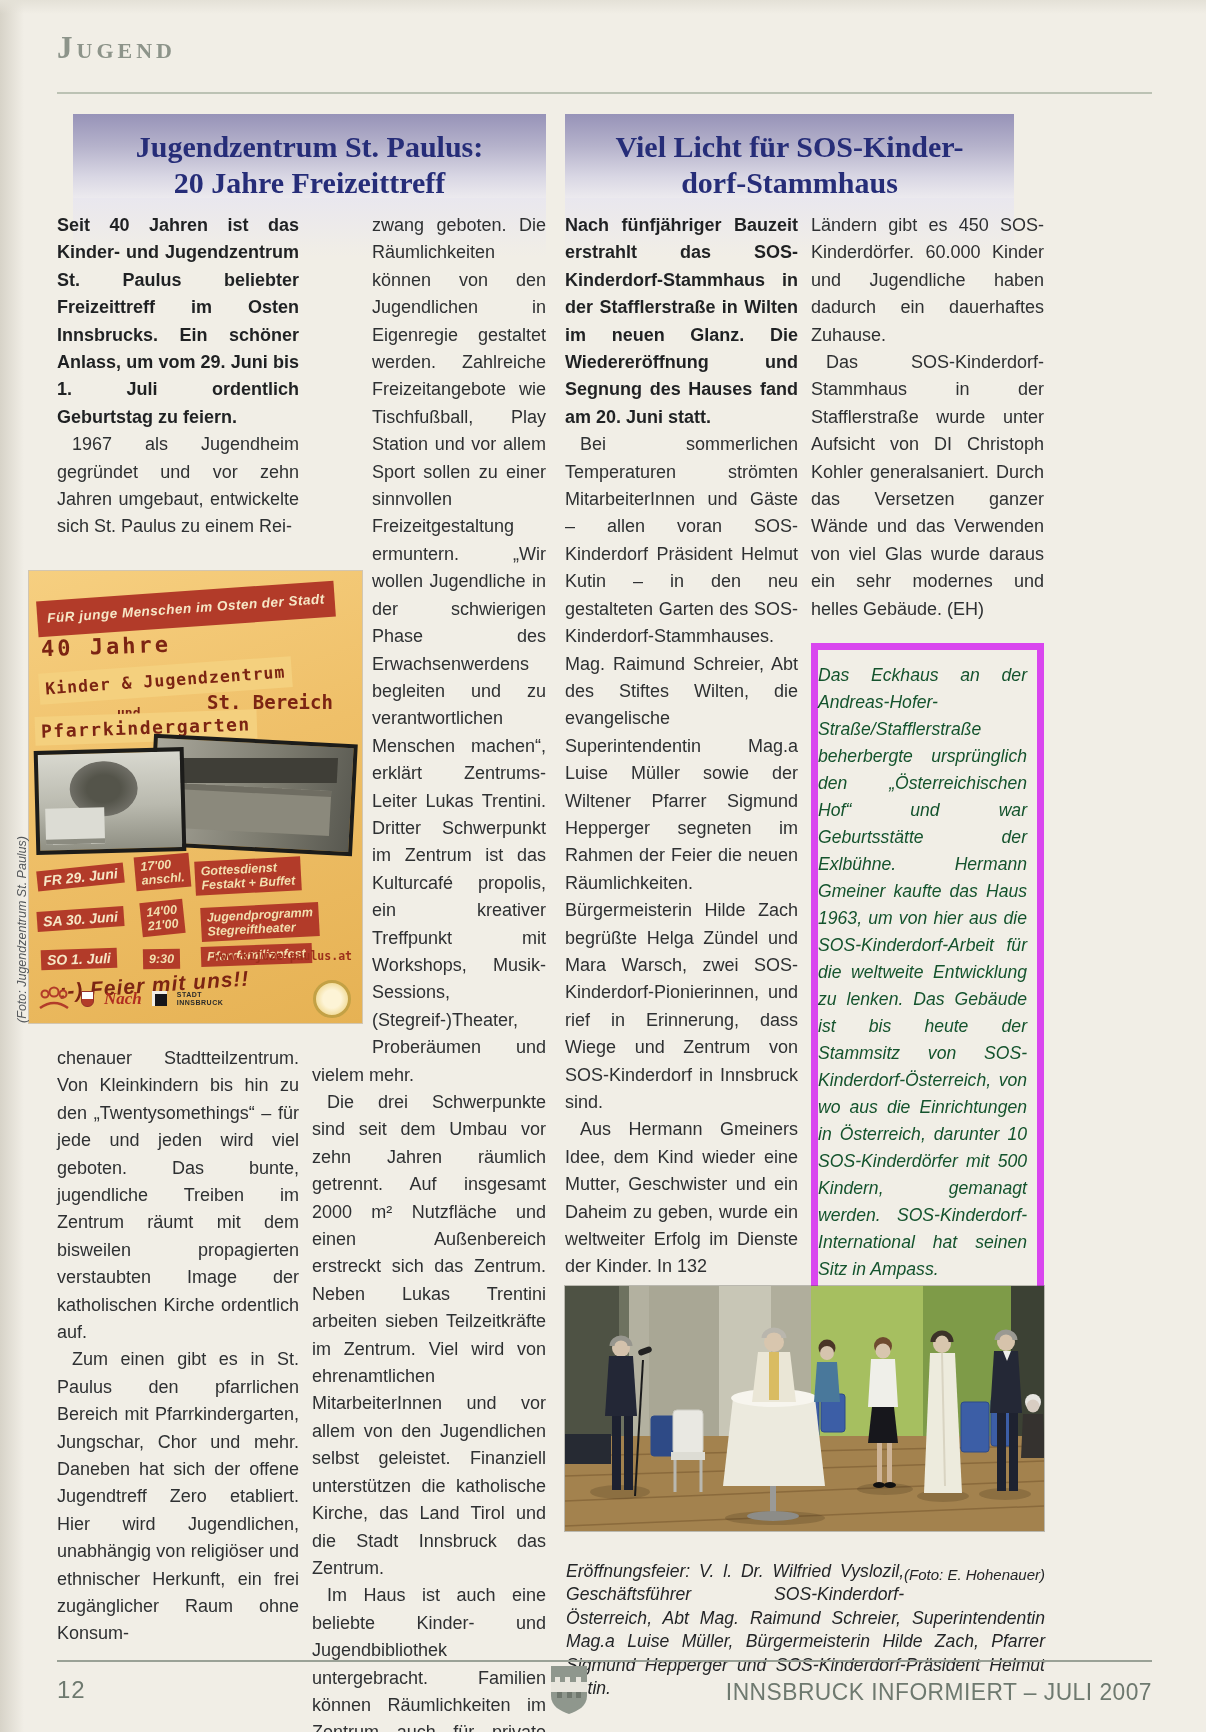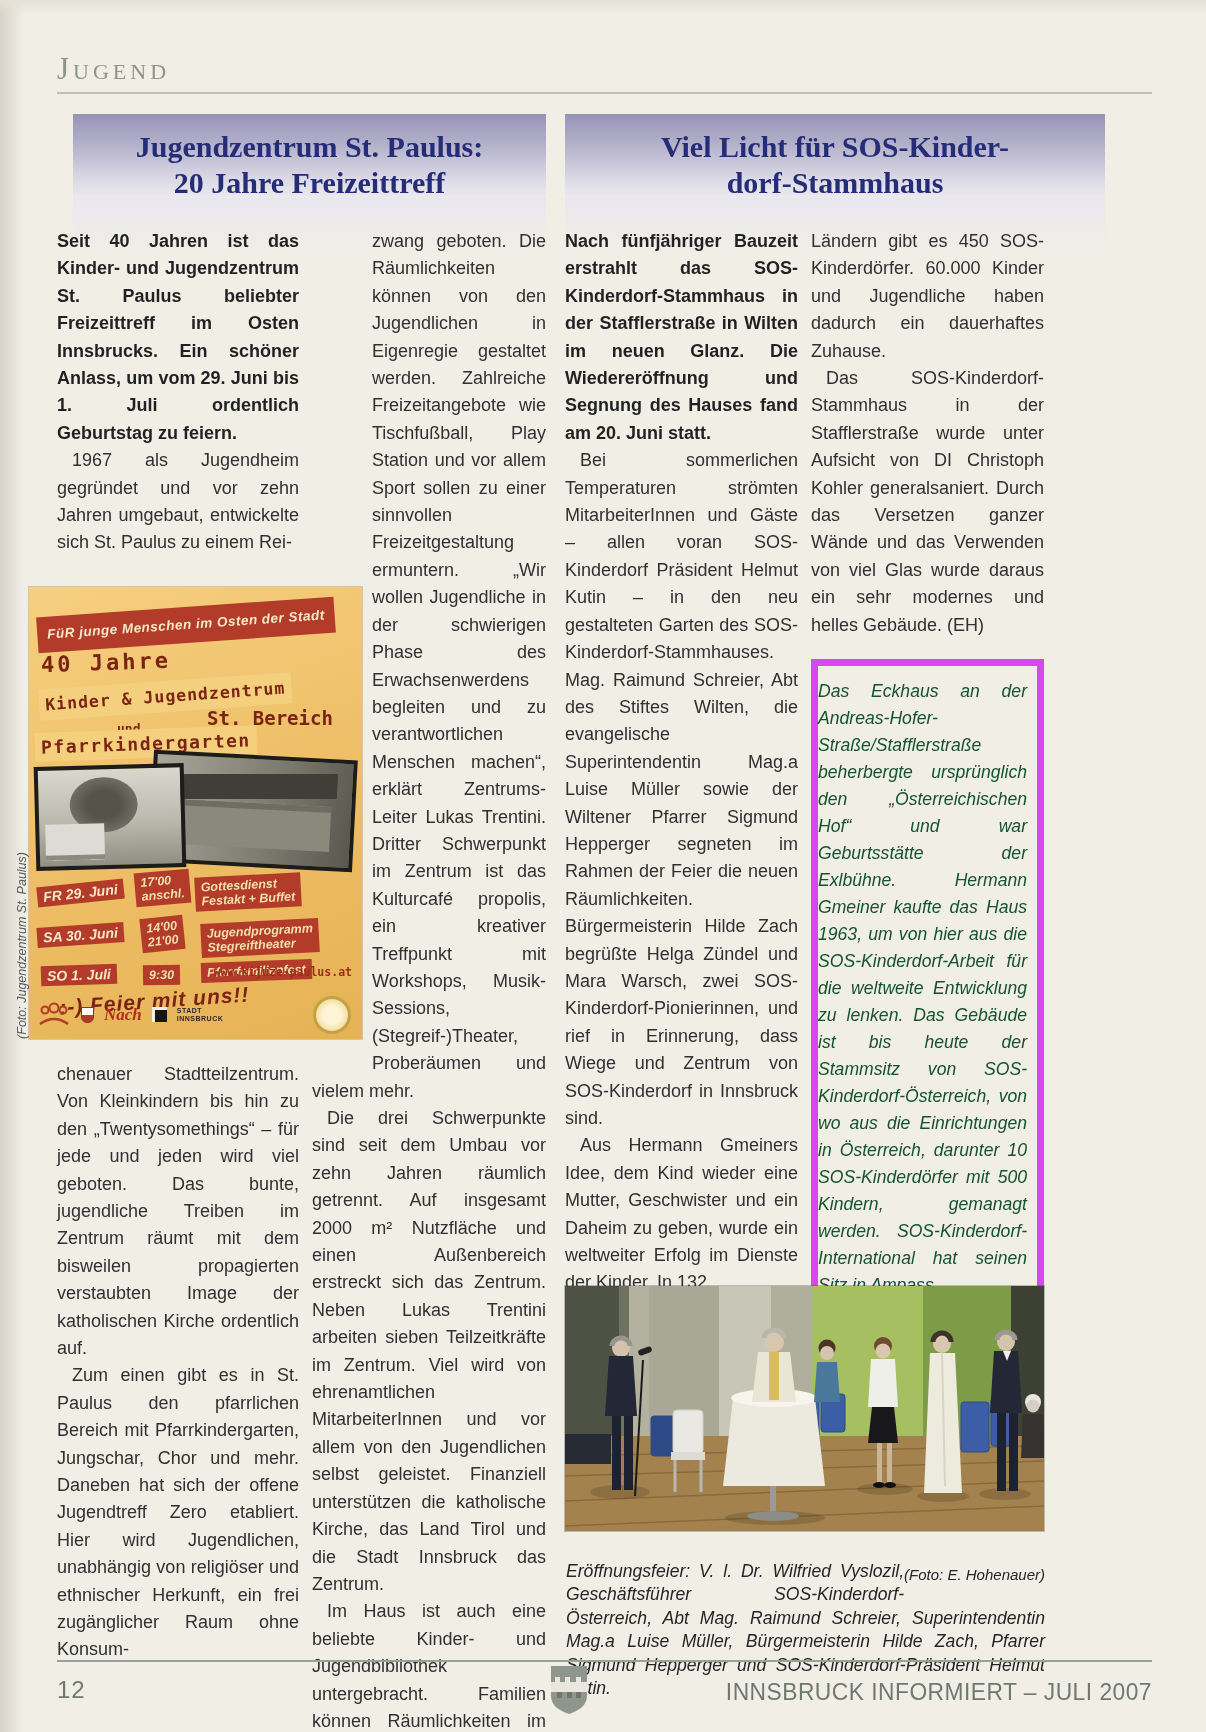--- a/index.html
+++ b/index.html
@@ -13,41 +13,41 @@
     width:1206px;height:1732px;position:relative;overflow:hidden;
     background:#f1eee6;color:var(--body-text);
     font-family:"Liberation Sans",sans-serif;
   }
   .scan-edge-left{position:absolute;left:0;top:0;width:24px;height:100%;
     background:linear-gradient(90deg,#d7d3c8,rgba(241,238,230,0));}
   .scan-edge-top{position:absolute;left:0;top:0;width:100%;height:14px;
     background:linear-gradient(180deg,#e4e1d7,rgba(241,238,230,0));}
 
   
-  .section-label{position:absolute;left:57px;top:51px;
+  .section-label{position:absolute;left:57px;top:30px;
     font-family:"Liberation Serif",serif;font-variant:small-caps;
-    font-size:31px;letter-spacing:4px;color:var(--section-label);}
+    font-size:31px;letter-spacing:4px;color:var(--section-label);font-weight:bold;}
   .header-rule{position:absolute;left:57px;top:92px;width:1095px;
     border-top:2px solid var(--rule-color);}
 
   
   .article{position:absolute;top:114px;}
   .article-left{left:57px;width:489px;}
   .article-right{left:565px;width:479px;}
   .banner{position:relative;height:84px;padding-top:15px;text-align:center;
     font-family:"Liberation Serif",serif;font-weight:bold;
     color:var(--title-navy);font-size:30px;line-height:36px;
     background:linear-gradient(180deg,var(--banner-top) 0%,#b5b2cb 38%,#d9d7e4 75%,#eceaee 100%);}
   .banner::after{content:"";position:absolute;left:0;right:0;top:100%;height:58px;
     background:linear-gradient(180deg,#e9e7ee,rgba(241,238,230,0));}
   .article-left .banner{margin-left:16px;width:473px;}
-  .article-right .banner{width:540px;}
+  .article-right .banner{width:449px;}
 
   .col{position:absolute;top:98px;text-align:justify;font-size:18px;
-    line-height:27.4px;overflow-wrap:break-word;margin-top:16px;}
+    line-height:27.4px;overflow-wrap:break-word;}
   .article-left .col1{left:0;width:242px;}
   .article-left .col2{left:255px;width:234px;}
   .article-right .col3{left:0;width:233px;}
   .article-right .col4{left:246px;width:233px;}
   .col p{margin:0;}
   p.lead{font-weight:bold;color:#1f2123;}
   p.indent{text-indent:15px;}
   .wrap-spacer{float:left;width:60px;height:478px;margin-top:358px;}
 
   

